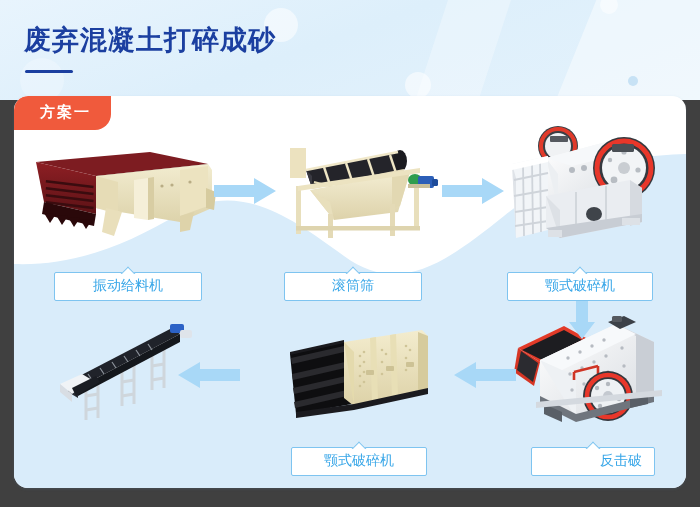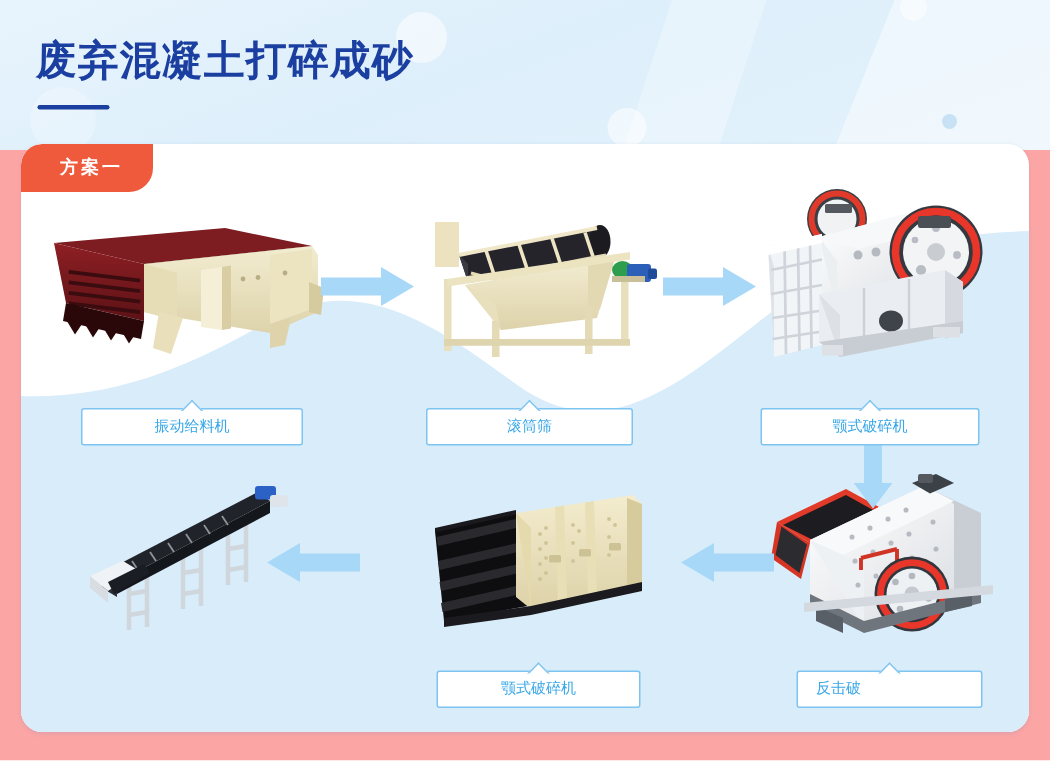--- a/index.html
+++ b/index.html
@@ -1,21 +1,21 @@
 <!DOCTYPE html>
 <html><head>
 <meta charset="utf-8">
 <style>
   html,body{margin:0;padding:0;}
   body{
     width:700px;height:507px;overflow:hidden;
     font-family:"Liberation Sans","DejaVu Sans",sans-serif;
     background:#ffffff;
   }
-  #page{position:relative;width:700px;height:507px;overflow:hidden;background:#fca5a5;}
+  #page{position:relative;width:700px;height:507px;overflow:hidden;background:#404040;}
 
   
   .header{
     position:absolute;left:0;top:0;width:700px;height:100px;
     background:linear-gradient(160deg,#e8f4fd 0%,#ddeffb 45%,#e4f2fc 100%);
     overflow:hidden;
   }
   .hdr-diag{
     position:absolute;top:-60px;right:-30px;width:150px;height:230px;
     background:rgba(255,255,255,0.45);
@@ -52,35 +52,35 @@
     box-shadow:0 1px 3px rgba(100,140,180,0.18);
   }
   
   .wave-wrap{position:absolute;left:0;top:0;width:672px;height:392px;overflow:hidden;}
   .wave-wrap svg{position:absolute;left:0;top:0;display:block;}
 
   .badge{
     position:absolute;left:0px;top:0px;
     padding:7px 20px 8px 26px;
     background:#f05a3c;
-    color:#ffffff;font-size:12px;font-weight:bold;letter-spacing:2px;
+    color:#ffffff;font-size:15px;font-weight:bold;letter-spacing:2px;
     border-bottom-right-radius:16px;
     border-top-left-radius:14px;
     font-family:"DejaVu Sans","Liberation Sans",sans-serif;
     z-index:6;
   }
 
   
   .machine{position:absolute;z-index:4;}
 
   
   .lbl{
     position:absolute;z-index:7;
     border:1px solid #7ec4f0;background:#ffffff;
-    color:#37a6e8;font-size:10px;
+    color:#37a6e8;font-size:14px;
     padding:4px 12px 5px 12px;border-radius:2px;
     white-space:nowrap;
     font-family:"DejaVu Sans","Liberation Sans",sans-serif;
   }
   .lbl .notch{
     position:absolute;left:50%;top:-7px;margin-left:-8px;
     width:16px;height:8px;overflow:hidden;
   }
   .lbl .notch:before{
     content:"";position:absolute;left:2px;top:3px;
@@ -487,19 +487,19 @@
     </div>
     <div class="lbl" style="left:493px;top:176px;width:120px;text-align:center;">
       <span class="notch"></span>
       <span>颚式破碎机</span>
     </div>
 
     <div class="lbl" style="left:277px;top:351px;width:110px;text-align:center;">
       <span class="notch"></span>
       <span>颚式破碎机</span>
     </div>
-    <div class="lbl" style="left:517px;top:351px;width:98px;text-align:left;">
+    <div class="lbl" style="left:517px;top:351px;width:98px;text-align:right;">
       <span class="notch"></span>
       <span>反击破</span>
     </div>
 
   </div>
 </div>
 
 </body></html>

